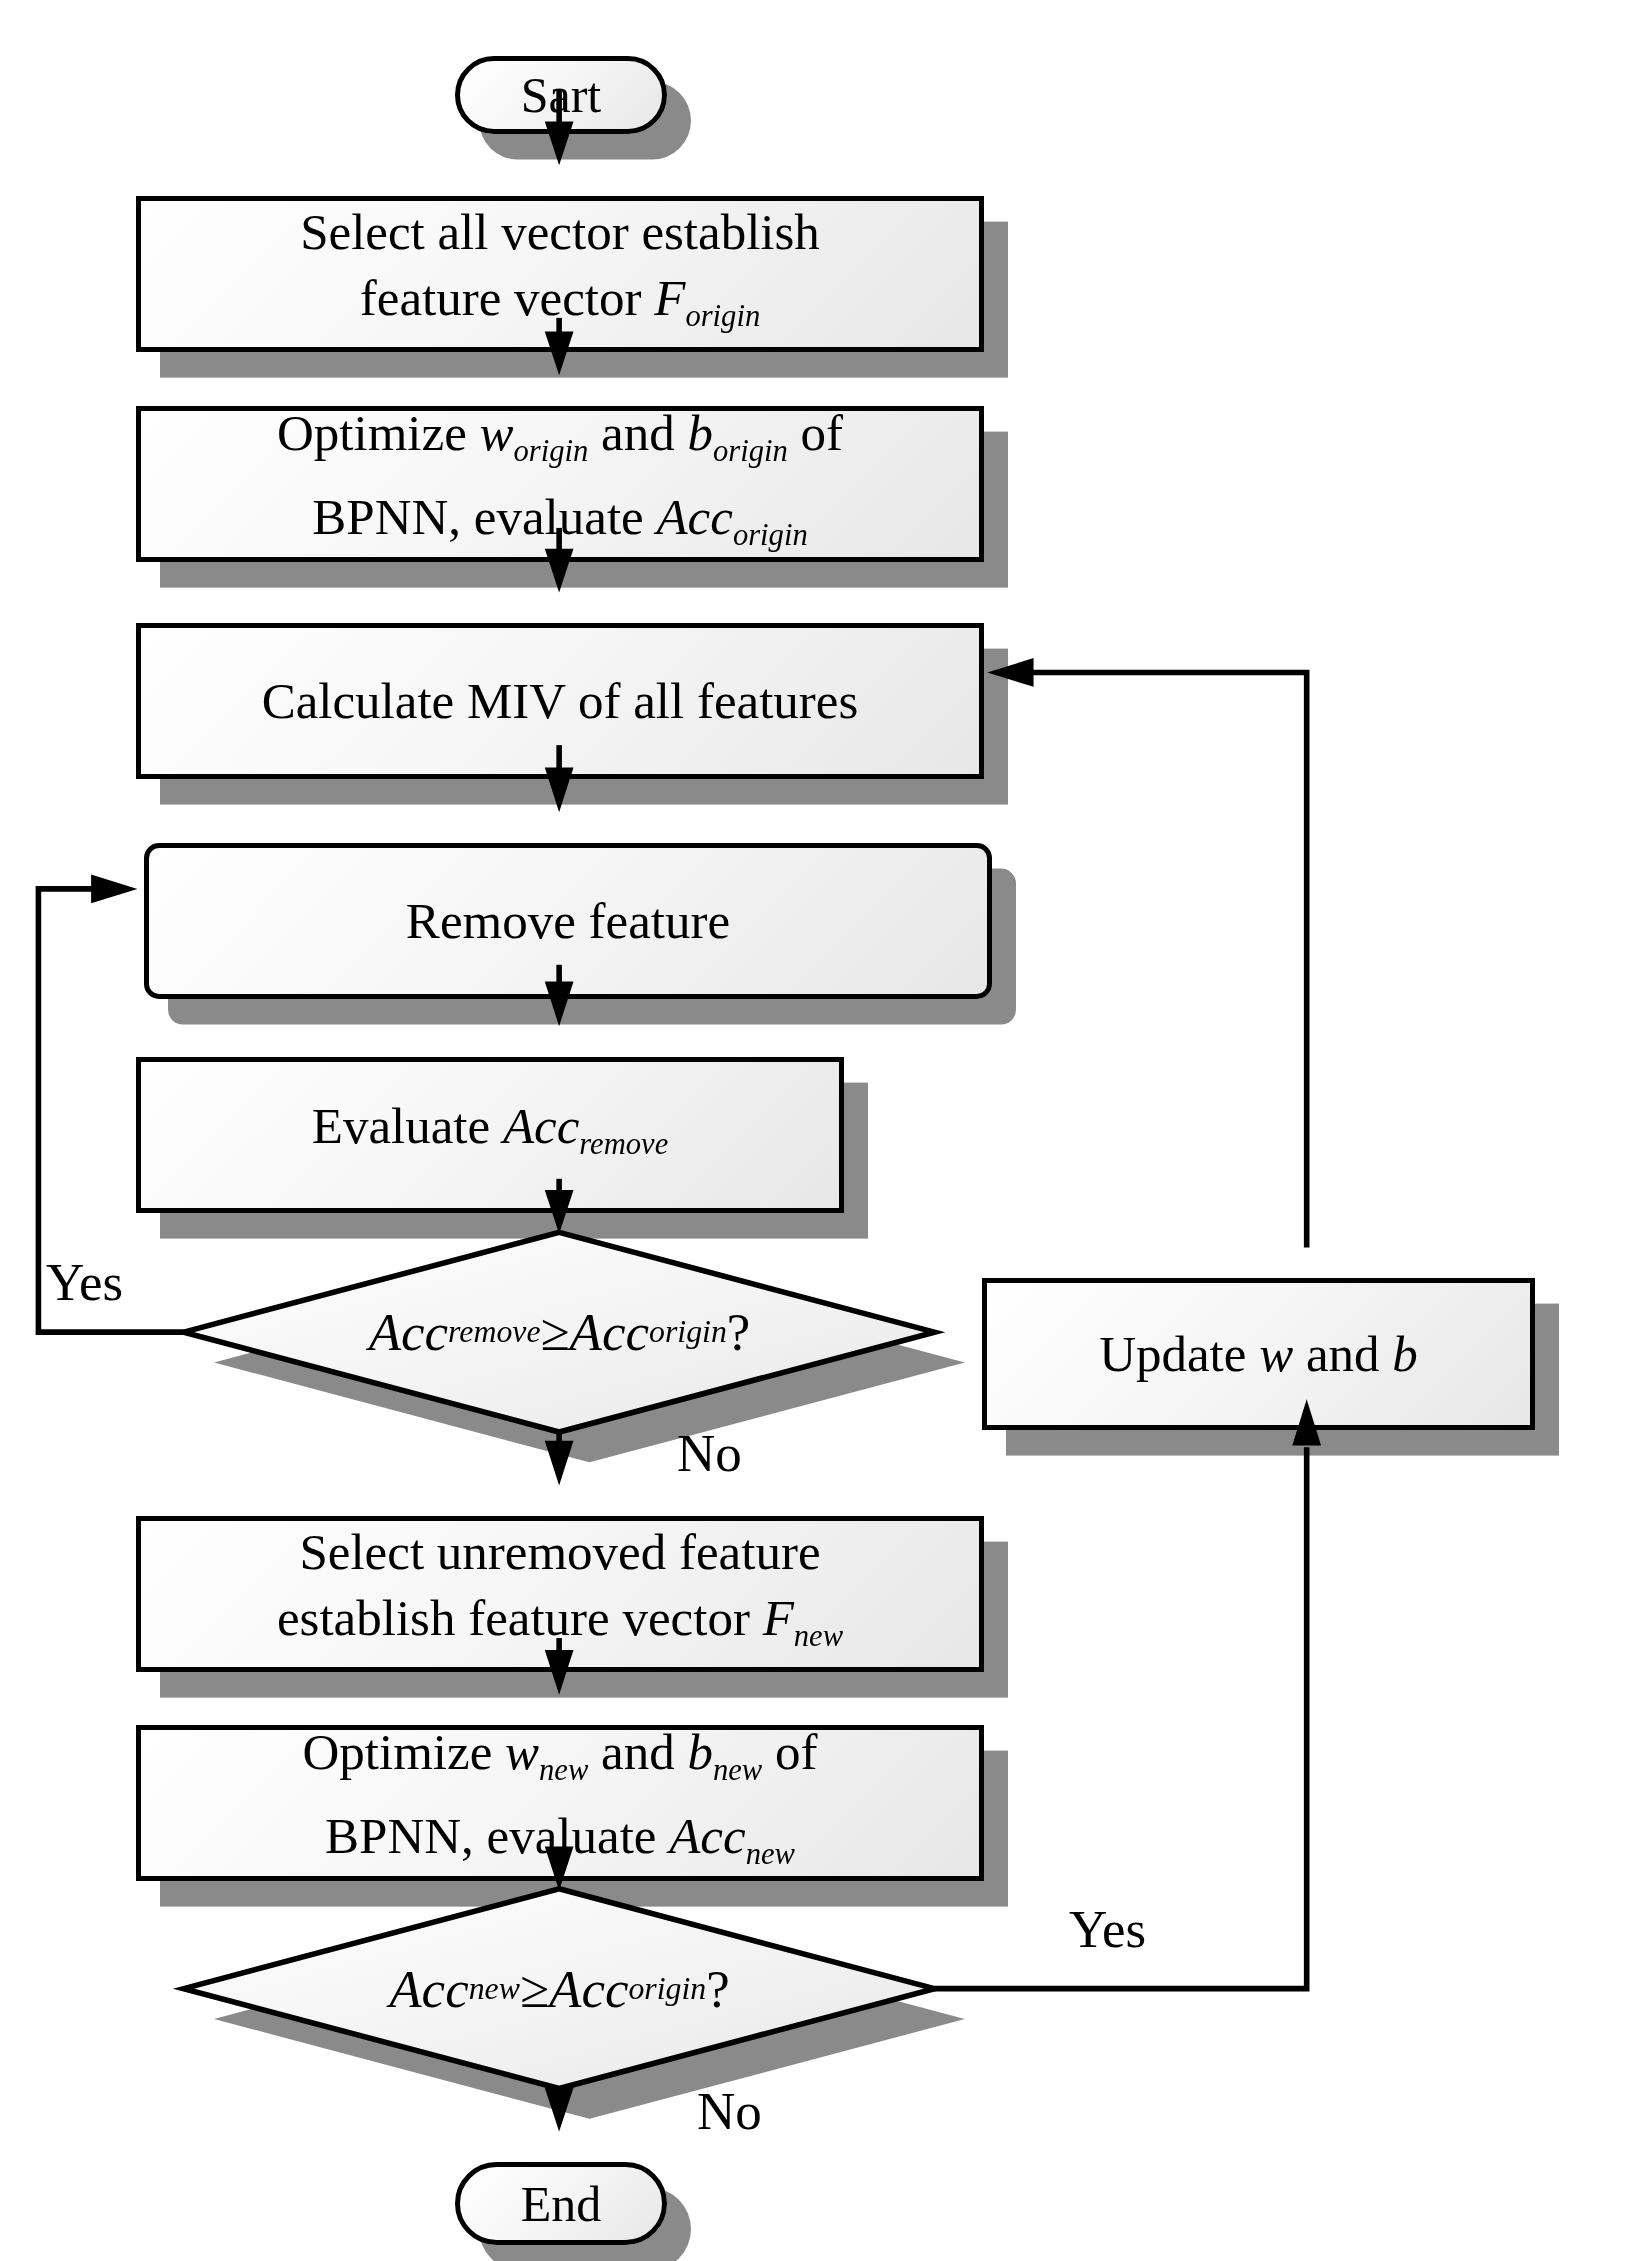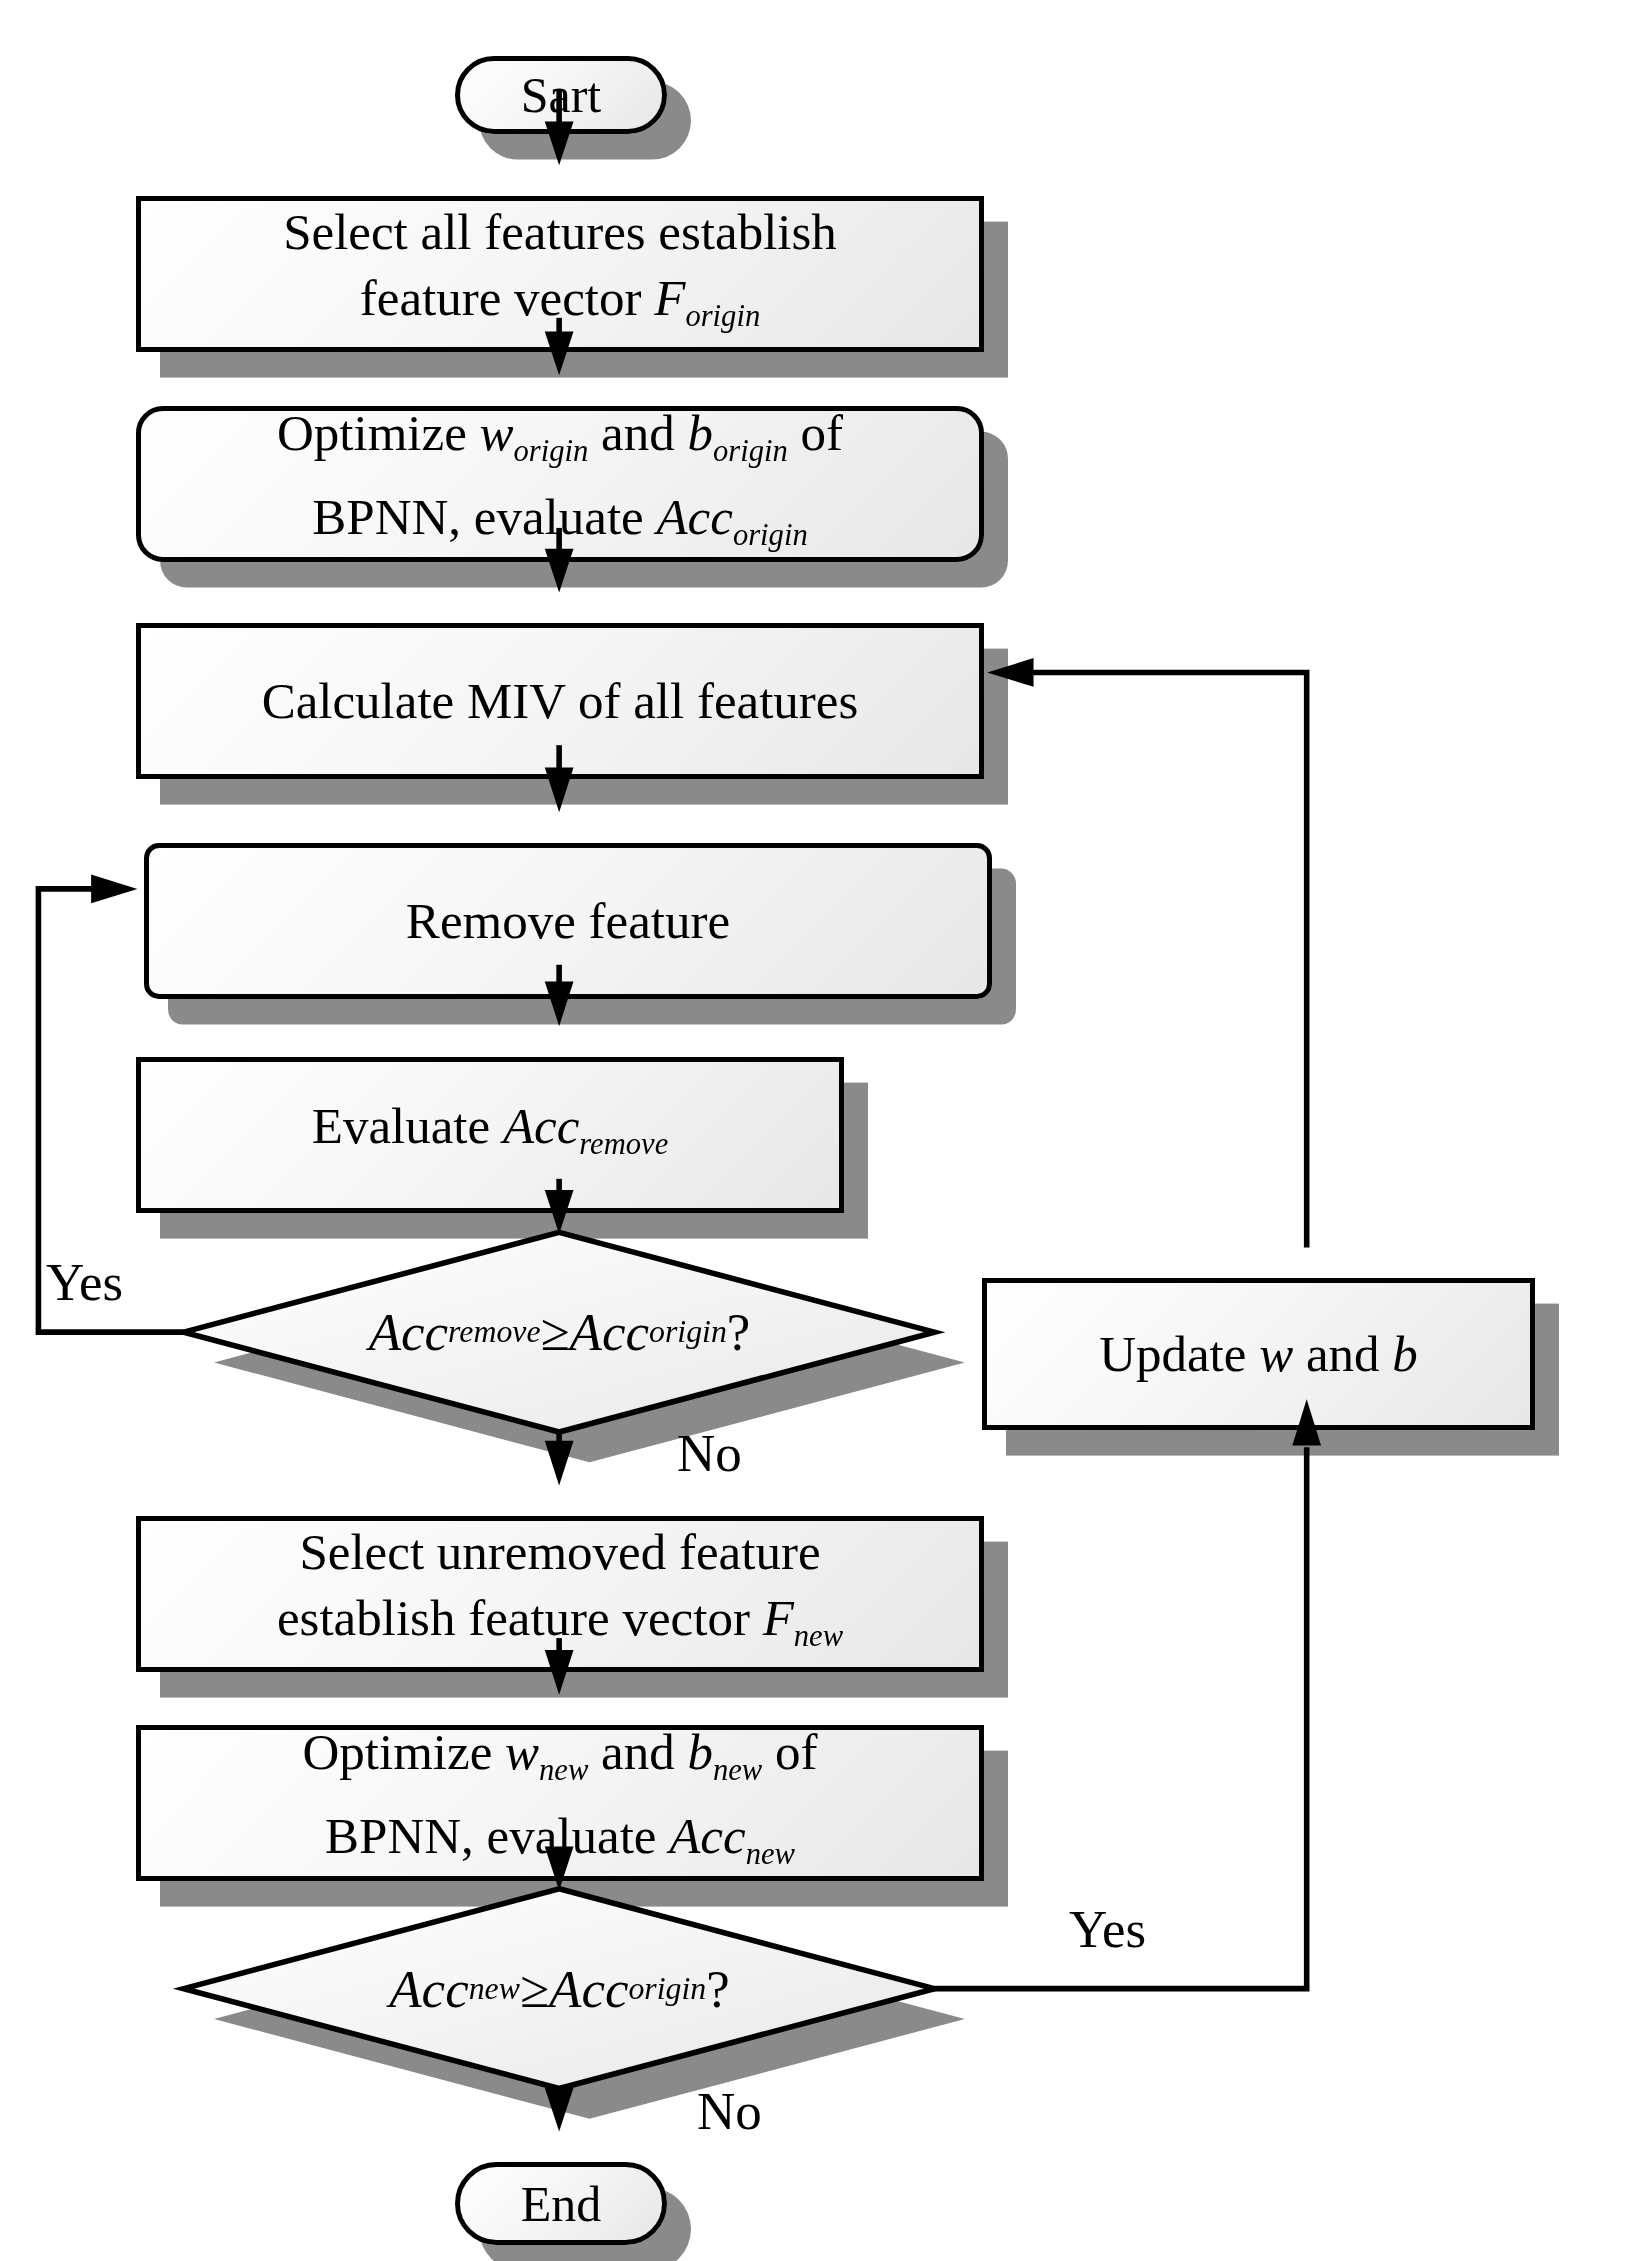--- a/index.html
+++ b/index.html
@@ -29,25 +29,25 @@
 </head>
 <body>
 
 <div id="canvas">
 
   <div class="node terminator" style="left:455px;top:24px;width:212px;height:78px;">
     <span>Sart</span>
   </div>
 
   <div class="node process" style="left:136px;top:164px;width:848px;height:156px;">
-    <div><span>Select all features establish</span></div>
+    <div><span>Select all vector establish</span></div>
     <div><span>feature vector </span><span class="it">F</span><span class="sub">origin</span></div>
   </div>
 
-  <div class="node process" style="left:136px;top:374px;width:848px;height:156px;border-radius:27px;">
+  <div class="node process" style="left:136px;top:374px;width:848px;height:156px;">
     <div><span>Optimize </span><span class="it">w</span><span class="sub">origin</span><span> and </span><span class="it">b</span><span class="sub">origin</span><span> of</span></div>
     <div><span>BPNN, evaluate </span><span class="it">Acc</span><span class="sub">origin</span></div>
   </div>
 
   <div class="node process" style="left:136px;top:591px;width:848px;height:156px;">
     <div><span>Calculate MIV of all features</span></div>
   </div>
 
   <div class="node process" style="left:144px;top:811px;width:848px;height:156px;border-radius:15px;">
     <div><span>Remove feature</span></div>

